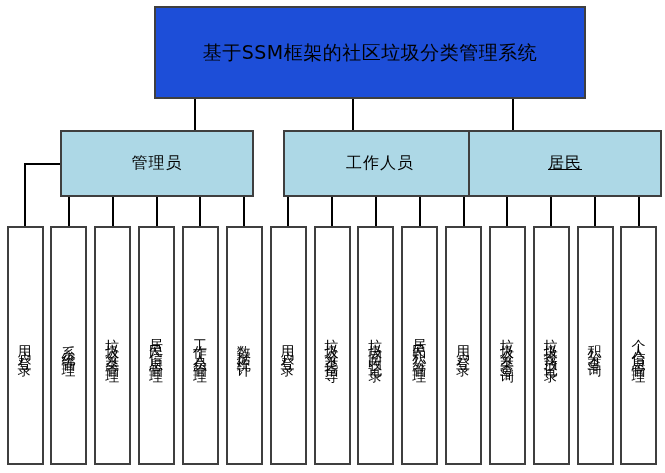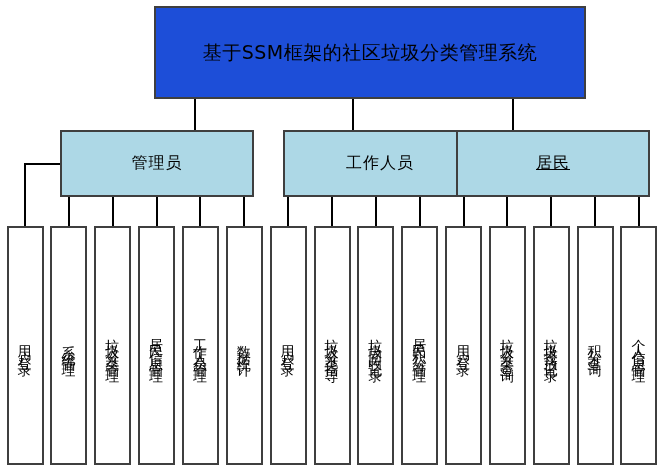--- a/index.html
+++ b/index.html
@@ -30,21 +30,21 @@
     letter-spacing: 0.5px;
   }
   .branch-box {
     top: 130px; width: 194px; height: 67px;
     background: #add8e6;
     font-size: 16px;
     letter-spacing: 1px;
   }
   .branch-admin    { left: 60px; }
   .branch-staff    { left: 258px; margin-left: 25px; }
-  .branch-resident { left: 456px; text-decoration: underline; }
+  .branch-resident { left: 468px; text-decoration: underline; }
   .leaf-box {
     top: 226px; width: 37px; height: 239px;
     background: #ffffff;
     font-size: 14px;
     writing-mode: vertical-rl;
     text-orientation: upright;
     letter-spacing: 6px;
     line-height: 1;
   }
   .vline {

